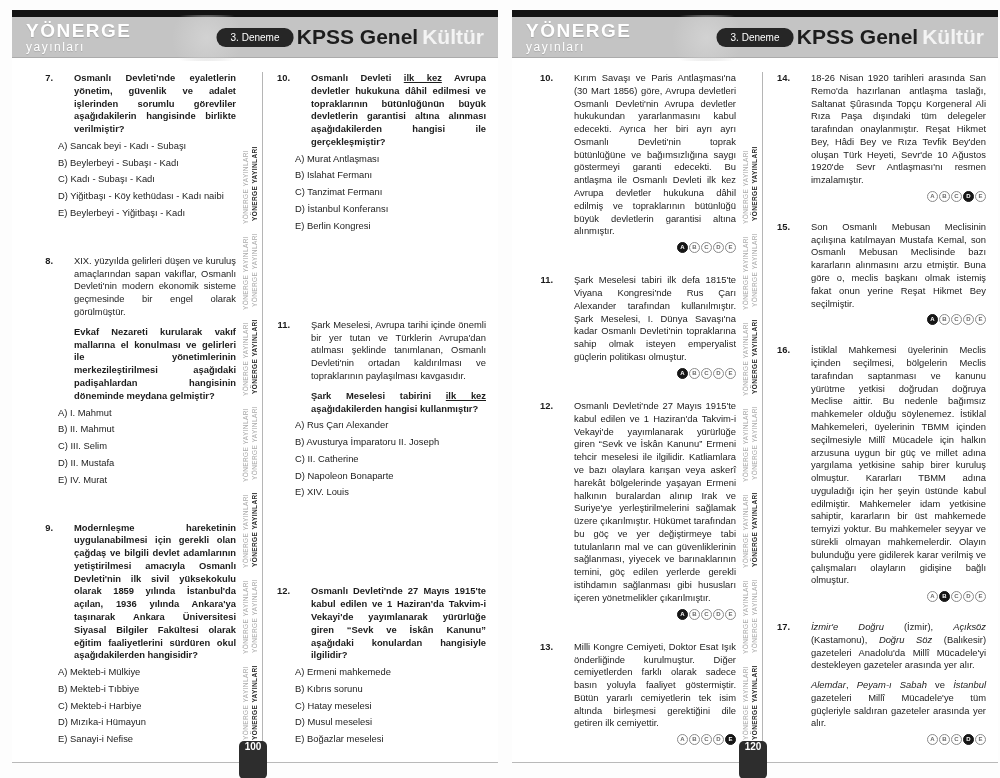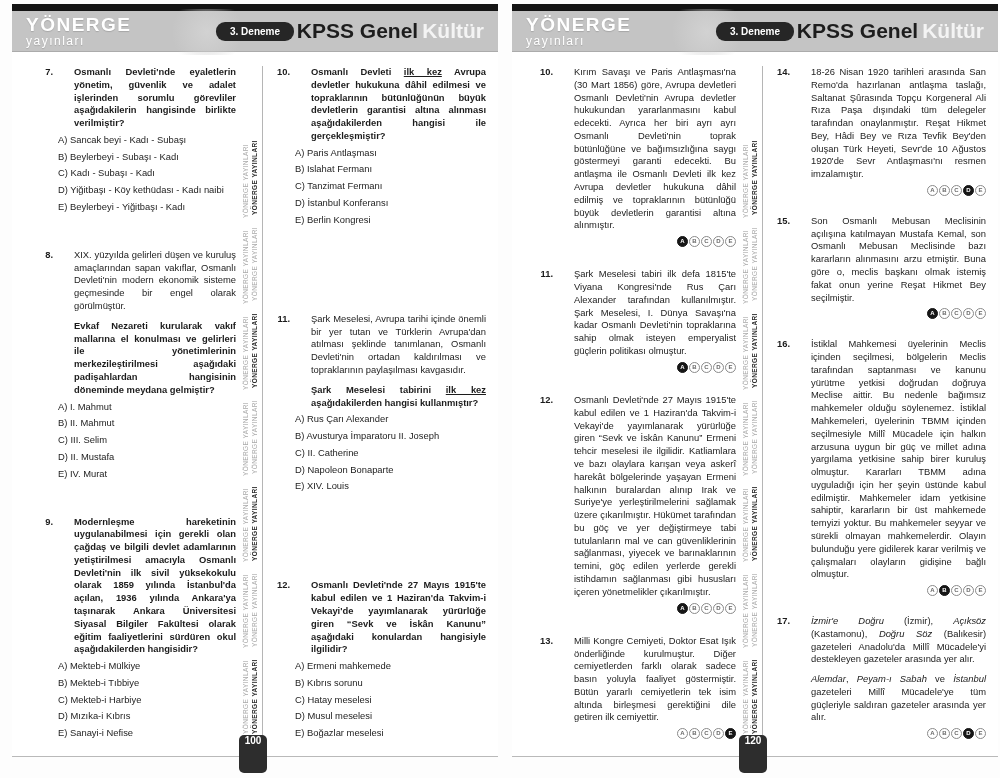--- a/index.html
+++ b/index.html
@@ -1,28 +1,28 @@
 <!DOCTYPE html>
 <html><head>
 <meta charset="utf-8">
 <style>
   html,body{margin:0;padding:0;width:1000px;height:778px;overflow:hidden;background:#fdfdfd;
             font-family:"Liberation Sans",sans-serif;}
-  .page{position:absolute;top:4px;width:486px;height:752px;background:#fff;border-bottom:1px solid #b9b9b9;}
+  .page{position:absolute;top:10px;width:486px;height:752px;background:#fff;border-bottom:1px solid #b9b9b9;}
   .page.left{left:12px;} .page.right{left:512px;}
   .topbar{height:7px;background:#141414;}
   .band{height:41px;background:#c4c4c4;border-bottom:1px solid #ababab;position:relative;
         display:flex;align-items:center;padding:0 14px;box-sizing:border-box;}
   .band::before{content:"";position:absolute;left:150px;top:-2px;width:90px;height:46px;
         background:radial-gradient(circle,#d2d2d2 0%,rgba(210,210,210,0) 70%);}
   .brand{color:#fff;line-height:1;z-index:1;text-shadow:0 1px 1px rgba(0,0,0,0.15);}
   .brand .b1{font-size:19px;font-weight:bold;letter-spacing:1.5px;}
   .brand .b2{font-size:12px;margin-top:1px;letter-spacing:1.5px;}
   .deneme-badge{position:absolute;left:50%;transform:translateX(-50%);background:#262626;color:#fff;
-        font-size:10px;font-weight:bold;padding:4px 14px;border-radius:9px;white-space:nowrap;}
+        font-size:10px;font-weight:normal;padding:4px 14px;border-radius:9px;white-space:nowrap;}
   .kpss{margin-left:auto;font-size:21px;font-weight:bold;z-index:1;white-space:nowrap;}
   .kpss .dark{color:#1d1d1d;} .kpss .light{color:#f4f4f4;margin-left:4px;}
   .pbody{position:absolute;top:62px;bottom:16px;left:22px;right:12px;display:flex;}
   .qcol{display:flex;flex-direction:column;justify-content:space-between;}
   .qcol.c0{width:202px;}
   .qcol.c1{flex:1;padding-left:8px;}
   .divider{width:24px;display:flex;justify-content:center;border-right:1px solid #b5b5b5;
         margin-left:2px;overflow:hidden;}
   .vt{writing-mode:vertical-rl;transform:rotate(180deg);font-size:6.5px;letter-spacing:0.4px;
         line-height:9px;white-space:nowrap;}
@@ -87,35 +87,35 @@
             <div class="option">E) IV. Murat</div>
           </div>
         </div>
         <div class="question">
           <div class="qnum">9.</div>
           <div class="qbody">
             <p class="qpara"><span class="bold ">Modernleşme hareketinin uygulanabilmesi için gerekli olan çağdaş ve bilgili devlet adamlarının yetiştirilmesi amacıyla Osmanlı Devleti'nin ilk sivil yüksekokulu olarak 1859 yılında İstanbul'da açılan, 1936 yılında Ankara'ya taşınarak Ankara Üniversitesi Siyasal Bilgiler Fakültesi olarak eğitim faaliyetlerini sürdüren okul aşağıdakilerden hangisidir?</span></p>
             <div class="option">A) Mekteb-i Mülkiye</div>
             <div class="option">B) Mekteb-i Tıbbiye</div>
             <div class="option">C) Mekteb-i Harbiye</div>
-            <div class="option">D) Mızıka-i Kıbrıs</div>
+            <div class="option">D) Mızıka-i Hümayun</div>
             <div class="option">E) Sanayi-i Nefise</div>
           </div>
         </div>
       </div>
     <div class="divider">
       <div class="vt vt-light"><span class="lite">YÖNERGE YAYINLARI</span><span class="lite">YÖNERGE YAYINLARI</span><span class="lite">YÖNERGE YAYINLARI</span><span class="lite">YÖNERGE YAYINLARI</span><span class="lite">YÖNERGE YAYINLARI</span><span class="lite">YÖNERGE YAYINLARI</span><span class="lite">YÖNERGE YAYINLARI</span></div>
       <div class="vt vt-mix"><span class="dark">YÖNERGE YAYINLARI</span><span class="lite">YÖNERGE YAYINLARI</span><span class="dark">YÖNERGE YAYINLARI</span><span class="lite">YÖNERGE YAYINLARI</span><span class="dark">YÖNERGE YAYINLARI</span><span class="lite">YÖNERGE YAYINLARI</span><span class="dark">YÖNERGE YAYINLARI</span></div>
     </div>
     <div class="qcol c1">
         <div class="question">
           <div class="qnum">10.</div>
           <div class="qbody">
             <p class="qpara"><span class="bold ">Osmanlı Devleti </span><span class="bold und ">ilk kez</span><span class="bold "> Avrupa devletler hukukuna dâhil edilmesi ve topraklarının bütünlüğünün büyük devletlerin garantisi altına alınması aşağıdakilerden hangisi ile gerçekleşmiştir?</span></p>
-            <div class="option">A) Paris Antlaşması</div>
+            <div class="option">A) Murat Antlaşması</div>
             <div class="option">B) Islahat Fermanı</div>
             <div class="option">C) Tanzimat Fermanı</div>
             <div class="option">D) İstanbul Konferansı</div>
             <div class="option">E) Berlin Kongresi</div>
           </div>
         </div>
         <div class="question">
           <div class="qnum">11.</div>
           <div class="qbody">
             <p class="qpara"><span>Şark Meselesi, Avrupa tarihi içinde önemli bir yer tutan ve Türklerin Avrupa'dan atılması şeklinde tanımlanan, Osmanlı Devleti'nin ortadan kaldırılması ve topraklarının paylaşılması kavgasıdır.</span></p>

